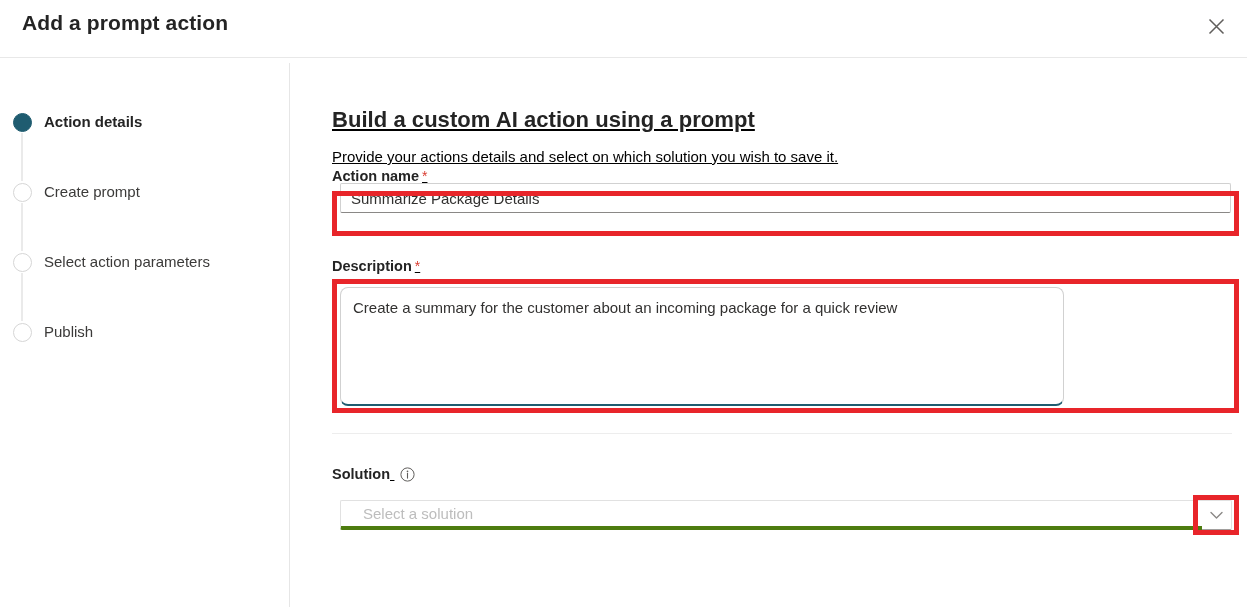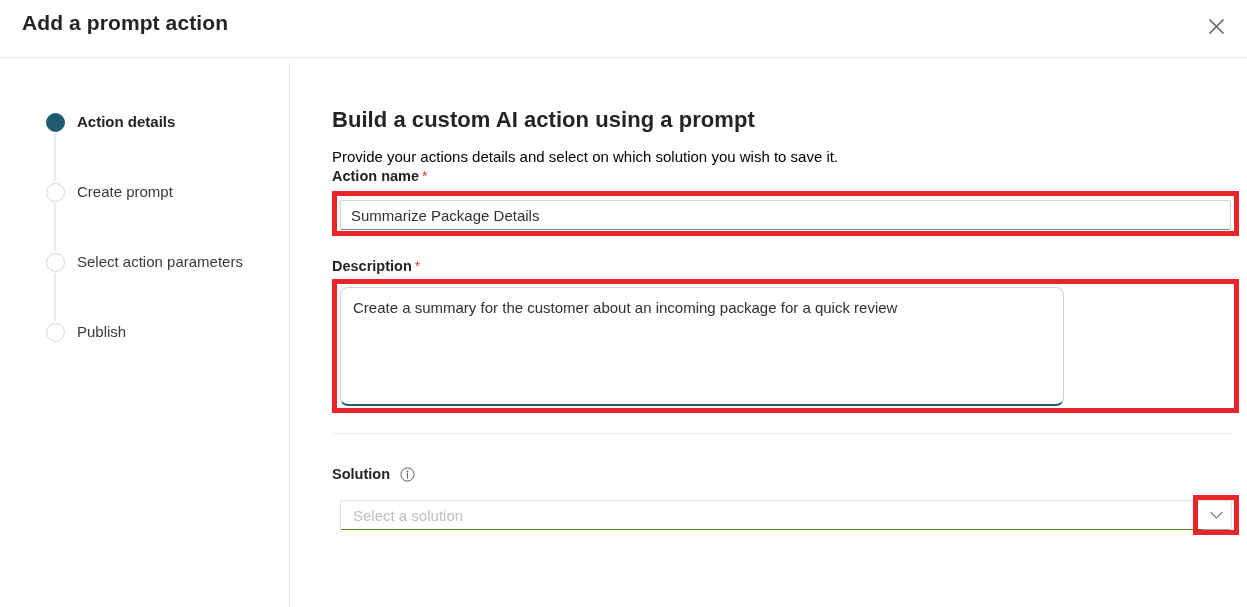--- a/index.html
+++ b/index.html
@@ -53,21 +53,20 @@
     left: 0; top: 63px;
     width: 290px; height: 544px;
     border-right: 1px solid #e6e6e6;
     background: #ffffff;
   }
   .stepper-list {
     position: absolute;
     left: 0; top: 0;
     width: 290px;
     padding-top: 48px;
-    margin-left: 33px;
   }
   .step-item {
     position: relative;
     height: 70px;
     display: flex;
     align-items: flex-start;
     cursor: pointer;
   }
   .step-item:last-child { height: 40px; }
   .step-marker {
@@ -118,20 +117,21 @@
     position: absolute;
     left: 290px; top: 63px;
     width: 957px; height: 544px;
     background: #ffffff;
     overflow: hidden;
   }
   .content-inner {
     position: absolute;
     left: 42px; top: 0;
     width: 900px;
+    text-decoration: underline;
   }
   .page-heading {
     margin: 0;
     padding-top: 44px;
     font-size: 22px;
     font-weight: 600;
     color: #242424;
     letter-spacing: 0.05px;
   }
   .page-subheading {
@@ -170,21 +170,21 @@
     left: 0px; top: 22px;
     width: 907px; height: 134px;
   }
   #annot-chevron {
     left: 861px; top: 1px;
     width: 46px; height: 40px;
   }
 
   .text-input {
     position: absolute;
-    left: 8px; top: 33px;
+    left: 8px; top: 16px;
     width: 891px; height: 30px;
     border: 1px solid #d1d1d1;
     border-bottom: 1px solid #8a8886;
     background: #ffffff;
     font-family: "Liberation Sans", sans-serif;
     font-size: 15px;
     color: #323130;
     padding: 0 10px;
     border-radius: 2px;
     outline: none;
@@ -229,27 +229,27 @@
   .select-wrap {
     position: relative;
     width: 907px;
     height: 42px;
   }
   .select-box {
     position: absolute;
     left: 8px; top: 6px;
     width: 872px; height: 30px;
     border: 1px solid #e1e1e1;
-    border-bottom: 1px solid #4d7c0f;
+    border-bottom: 4px solid #4d7c0f;
     border-right: none;
     border-radius: 2px 0 0 2px;
     background: #ffffff;
     display: flex;
     align-items: center;
-    padding-left: 12px;
+    padding-left: 22px;
     font-size: 15px;
     color: #bdbdbd;
     cursor: text;
   }
   .select-chevron {
     position: absolute;
     left: 870px; top: 6px;
     width: 30px; height: 30px;
     border: 1px solid #e1e1e1;
     border-left: none;

